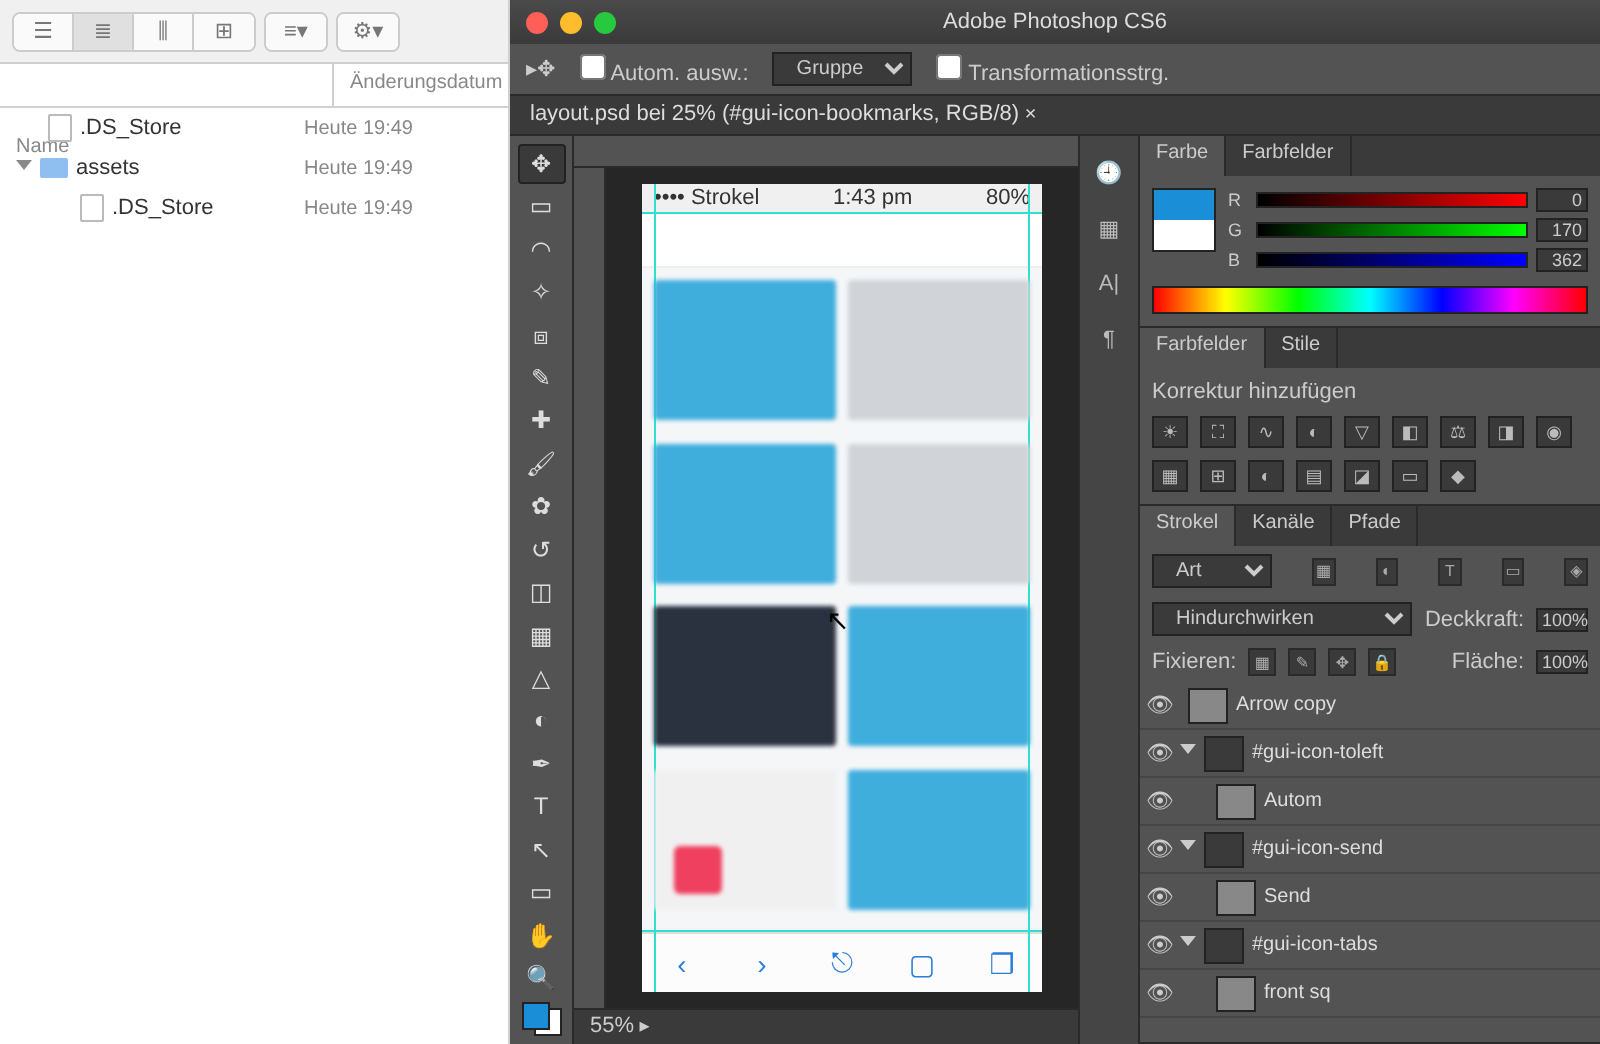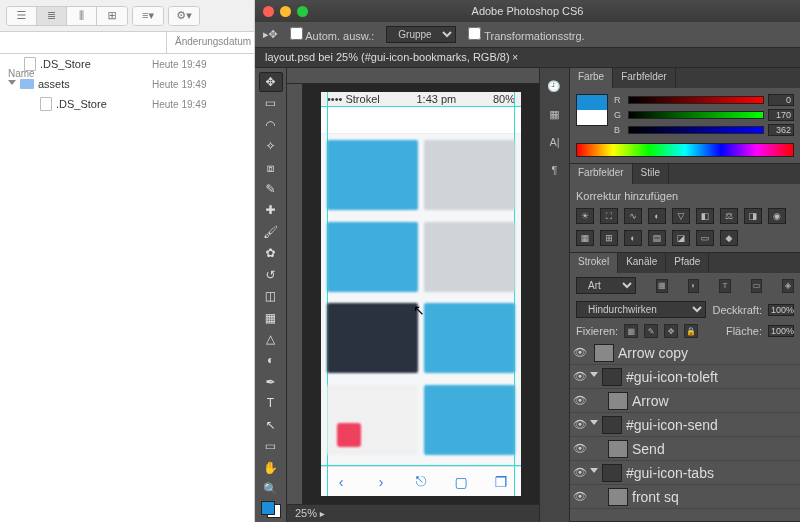--- a/index.html
+++ b/index.html
@@ -95,21 +95,21 @@
 .layers{flex:1;display:flex;flex-direction:column;min-height:0;}
 .layers-top{padding:4px 6px;display:flex;gap:20px;align-items:center;}
 .layers-top .sel{flex:0 0 60px;}
 .mini-ico{width:14px;height:14px;background:#3a3a3a;border:1px solid #2a2a2a;color:#aaa;display:flex;align-items:center;justify-content:center;font-size:8px;}
 .blend-row{padding:3px 6px;display:flex;align-items:center;gap:6px;color:#ccc;font-size:9px;}
 .layer-list{flex:1;overflow:hidden;}
 .layer{display:flex;align-items:center;height:24px;border-bottom:1px solid #454545;background:#535353;}
 .eye{width:20px;text-align:center;color:#ccc;}
 .layer-thumb{width:20px;height:18px;background:#888;border:1px solid #222;margin:0 4px;}
 .layer-thumb.folder{background:#3a3a3a;}
-.layer-name{color:#ddd;font-size:14px;}
+.layer-name{color:#ddd;font-size:10px;}
 .layer .disc{border-left-color:#ccc;}
 .layer .disc.open{border-top-color:#ccc;border-left-color:transparent;}
 .li-1{padding-left:14px;}
 </style>
 </head>
 <body>
 
 <div class="finder">
   <div class="finder-tb">
     <div class="tb-group">
@@ -230,21 +230,21 @@
               <span class="nav-ico">‹</span>
               <span class="nav-ico">›</span>
               <span class="nav-ico">⎋</span>
               <span class="nav-ico">▢</span>
               <span class="nav-ico">❐</span>
             </div>
           </div>
           <div class="cursor">↖</div>
         </div>
       </div>
-      <div class="zoom-bar"><span>25%</span> ▸</div>
+      <div class="zoom-bar"><span>55%</span> ▸</div>
     </div>
 
     <div class="side-strip">
       <div class="strip-ico">🕘</div>
       <div class="strip-ico">▦</div>
       <div class="strip-ico">A|</div>
       <div class="strip-ico">¶</div>
     </div>
 
     <div class="panels">
@@ -346,21 +346,21 @@
           <div class="layer">
               <span class="eye">👁</span>
               <span class="disc open"></span>
               <div class="layer-thumb folder"></div>
               <span class="layer-name">#gui-icon-toleft</span>
             </div>
           <div class="layer">
               <span class="eye">👁</span>
               <span class="li-1"></span>
               <div class="layer-thumb"></div>
-              <span class="layer-name">Arrow</span>
+              <span class="layer-name">Autom</span>
             </div>
           <div class="layer">
               <span class="eye">👁</span>
               <span class="disc open"></span>
               <div class="layer-thumb folder"></div>
               <span class="layer-name">#gui-icon-send</span>
             </div>
           <div class="layer">
               <span class="eye">👁</span>
               <span class="li-1"></span>

